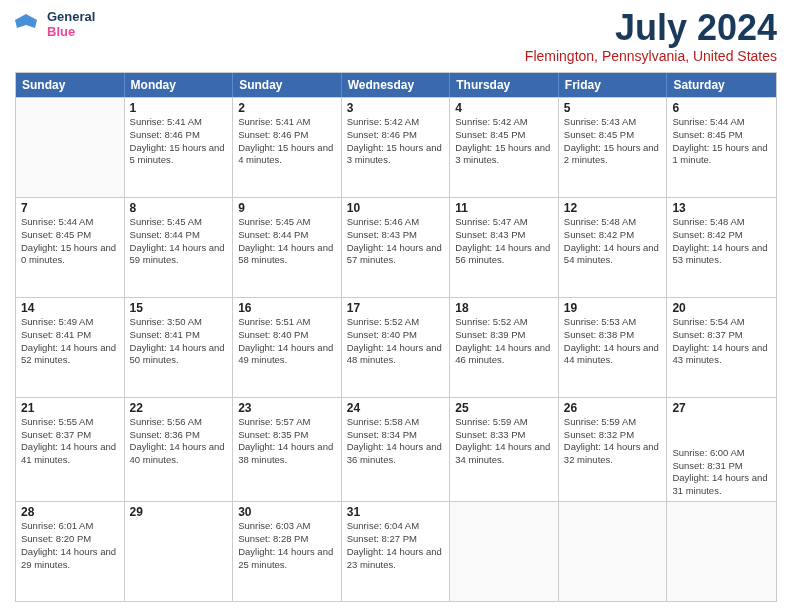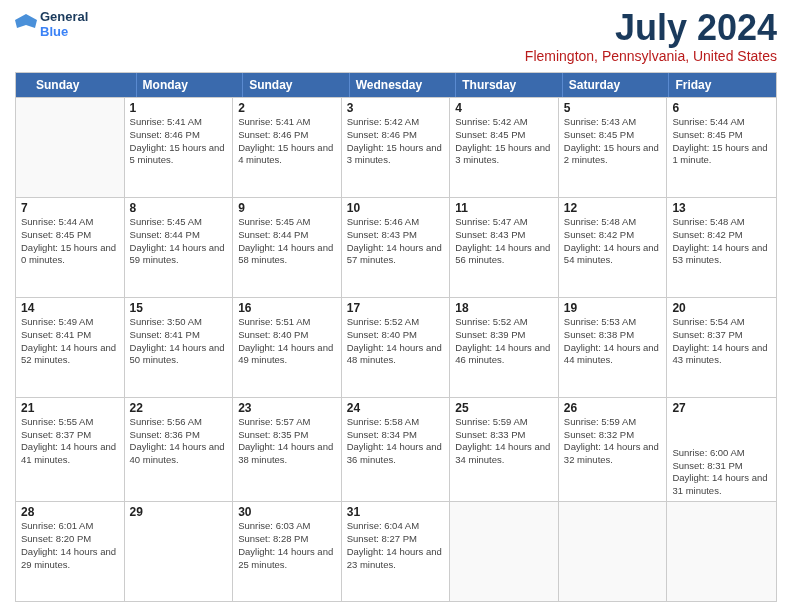--- a/index.html
+++ b/index.html
@@ -47,21 +47,20 @@
     .calendar {
       flex: 1;
       display: flex;
       flex-direction: column;
       border: 1px solid #ccc;
     }
     .cal-header {
       display: grid;
       grid-template-columns: repeat(7, 1fr);
       background: #3a6aad;
-      padding-left: 14px;
     }
     .cal-header-cell {
       color: #fff;
       font-weight: bold;
       font-size: 12px;
       padding: 5px 6px;
       border-right: 1px solid #5a8ad0;
       text-align: left;
     }
     .cal-header-cell:last-child {
@@ -104,45 +103,45 @@
     }
     .row-1 .cal-cell { }
     .row-2 .cal-cell { }
   </style>
 </head>
 <body>
 
 <div class="page">
   <div class="header">
     <div class="logo">
-  <div style="display:flex;align-items:center;gap:3px;">
+  <div style="display:flex;align-items:center;gap:10px;">
     <svg width="22" height="26" viewBox="0 0 22 26">
       <polygon points="11,2 22,8 20,16 11,13 2,16 0,8" fill="#4a90d9"></polygon>
     </svg>
     <div style="line-height:1.15;">
       <div style="font-size:13px;font-weight:bold;color:#1a3a5c;">General</div>
-      <div style="font-size:13px;font-weight:bold;color:#3b82f6;">Blue</div>
+      <div style="font-size:13px;font-weight:bold;color:#ec4899;">Blue</div>
     </div>
   </div>
 </div>
     <div class="title-section">
       <div class="month-title">July 2024</div>
       <div class="location">Flemington, Pennsylvania, United States</div>
     </div>
   </div>
 
   <div class="calendar">
     <div class="cal-header">
     <div class="cal-header-cell">Sunday</div>
         <div class="cal-header-cell">Monday</div>
         <div class="cal-header-cell">Sunday</div>
         <div class="cal-header-cell">Wednesday</div>
         <div class="cal-header-cell">Thursday</div>
+        <div class="cal-header-cell">Friday</div>
         <div class="cal-header-cell">Saturday</div>
-        <div class="cal-header-cell">Friday</div>
       </div>
     <div class="cal-body">
     <div class="cal-row row-1">
           <div class="cal-cell empty"></div>
           <div class="cal-cell">
             <div class="day-num">1</div>
             <div class="day-info" style="white-space: pre-line;">Sunrise: 5:41 AM
 Sunset: 8:46 PM
 Daylight: 15 hours and 5 minutes.</div>
           </div>

